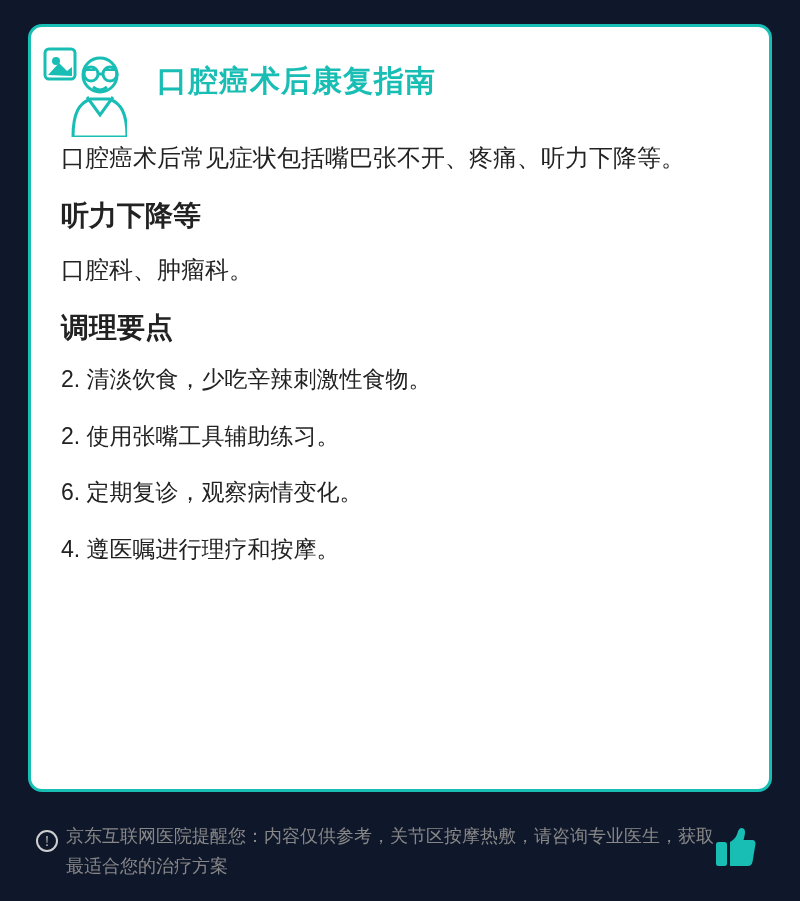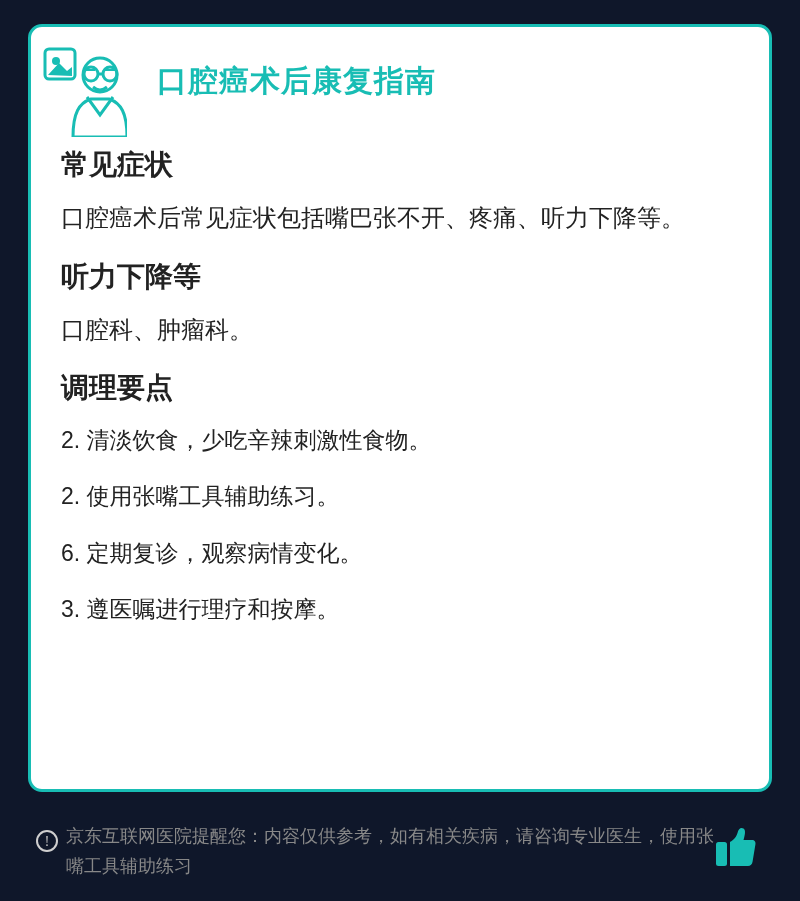--- a/index.html
+++ b/index.html
@@ -134,40 +134,39 @@
         <circle cx="67" cy="33" r="7" fill="none" stroke="#18bdb4" stroke-width="3"></circle>
         <path d="M55 33 h5" stroke="#18bdb4" stroke-width="3"></path>
         <path d="M50 46 q7 6 14 0" fill="none" stroke="#18bdb4" stroke-width="3"></path>
       </svg>
     </div>
 
     <div class="title">口腔癌术后康复指南</div>
 
     <div class="content">
 
-      <h2 class="section-heading">常见症状</h2>
       <p class="paragraph">口腔癌术后常见症状包括嘴巴张不开、疼痛、听力下降等。</p>
 
       <h2 class="section-heading">听力下降等</h2>
       <p class="paragraph">口腔科、肿瘤科。</p>
 
       <h2 class="section-heading">调理要点</h2>
       <ul class="list">
         <li class="list-item">2. 清淡饮食，少吃辛辣刺激性食物。</li>
         <li class="list-item">2. 使用张嘴工具辅助练习。</li>
         <li class="list-item">6. 定期复诊，观察病情变化。</li>
-        <li class="list-item">3. 遵医嘱进行理疗和按摩。</li>
+        <li class="list-item">4. 遵医嘱进行理疗和按摩。</li>
       </ul>
 
     </div>
   </div>
 
   <div class="footer">
     <div class="footer-icon">!</div>
-    <div class="footer-text">京东互联网医院提醒您：内容仅供参考，如有相关疾病，请咨询专业医生，使用张嘴工具辅助练习</div>
+    <div class="footer-text">京东互联网医院提醒您：内容仅供参考，关节区按摩热敷，请咨询专业医生，获取最适合您的治疗方案</div>
     <div class="thumb-icon">
       <svg width="40" height="42" viewBox="0 0 40 42" xmlns="http://www.w3.org/2000/svg">
         <rect x="0" y="16" width="11" height="24" rx="2.5" fill="#18bdb4"></rect>
         <path d="M14 40 L14 16 C14 16 20 13 21.5 7 C22.5 2.5 25 1 27.5 2.5 C30 4 29 9 27.5 14 L36 14 C38.5 14 40 16 39.4 18.4 L36.6 35.5 C36.2 38.3 34.4 40 32 40 Z" fill="#18bdb4"></path>
       </svg>
     </div>
   </div>
 
 </div>
 

